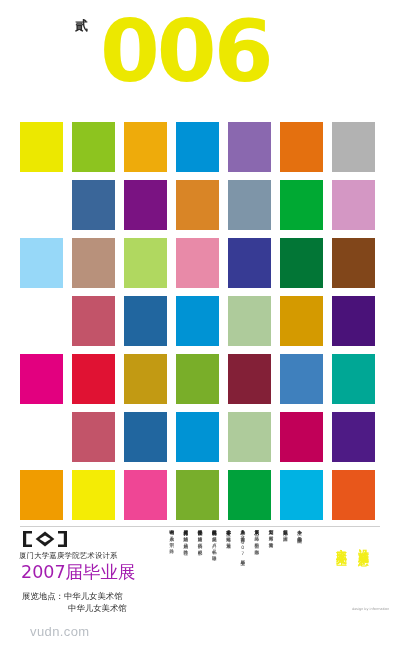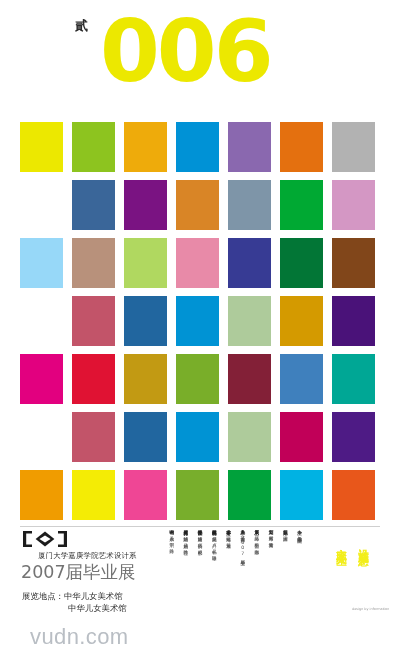--- a/index.html
+++ b/index.html
@@ -98,36 +98,36 @@
   }
   #logo-mark {
     position: absolute;
     left: 22px;
     top: 8px;
     width: 46px;
     height: 18px;
   }
   #dept-line {
     position: absolute;
-    left: 38px;
+    left: 19px;
     top: 29px;
     font-family: "DejaVu Sans", sans-serif;
     font-size: 7.4px;
     letter-spacing: 0.2px;
     color: #2a2a2a;
     white-space: nowrap;
   }
   #exhibition-title {
     position: absolute;
     left: 21px;
     top: 38px;
     font-family: "DejaVu Sans", sans-serif;
     font-size: 17.5px;
     letter-spacing: 0px;
-    color: #737373;
+    color: #a21caf;
     white-space: nowrap;
   }
   #date-line {
     position: absolute;
     left: 22px;
     top: 57px;
     font-family: "DejaVu Sans", sans-serif;
     font-size: 8.4px;
     color: #2a2a2a;
     white-space: nowrap;
@@ -223,21 +223,21 @@
     color: #9a9a9a;
     white-space: nowrap;
   }
 
   
   #watermark {
     position: absolute;
     left: 30px;
     top: 624px;
     font-family: "Liberation Sans", sans-serif;
-    font-size: 22px;
+    font-size: 13px;
     color: #b9bec4;
     letter-spacing: 0.4px;
   }
 </style>
 </head>
 <body>
 
 <div id="poster">
 
   <div id="header">

